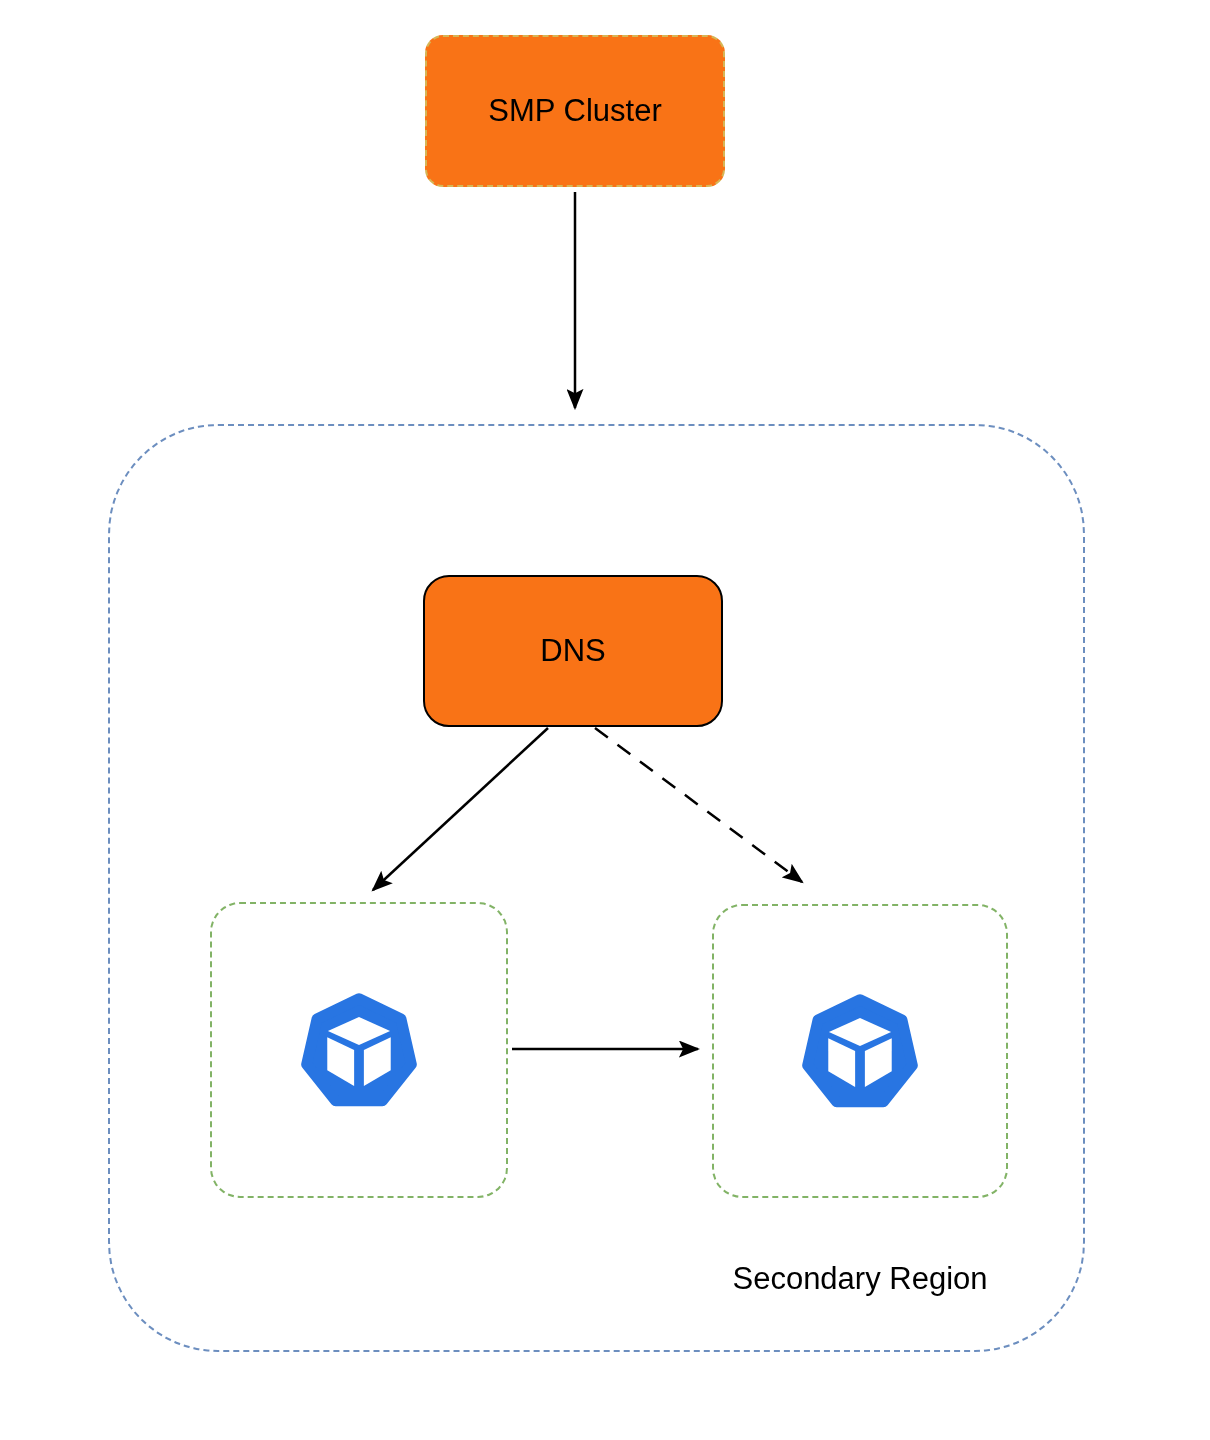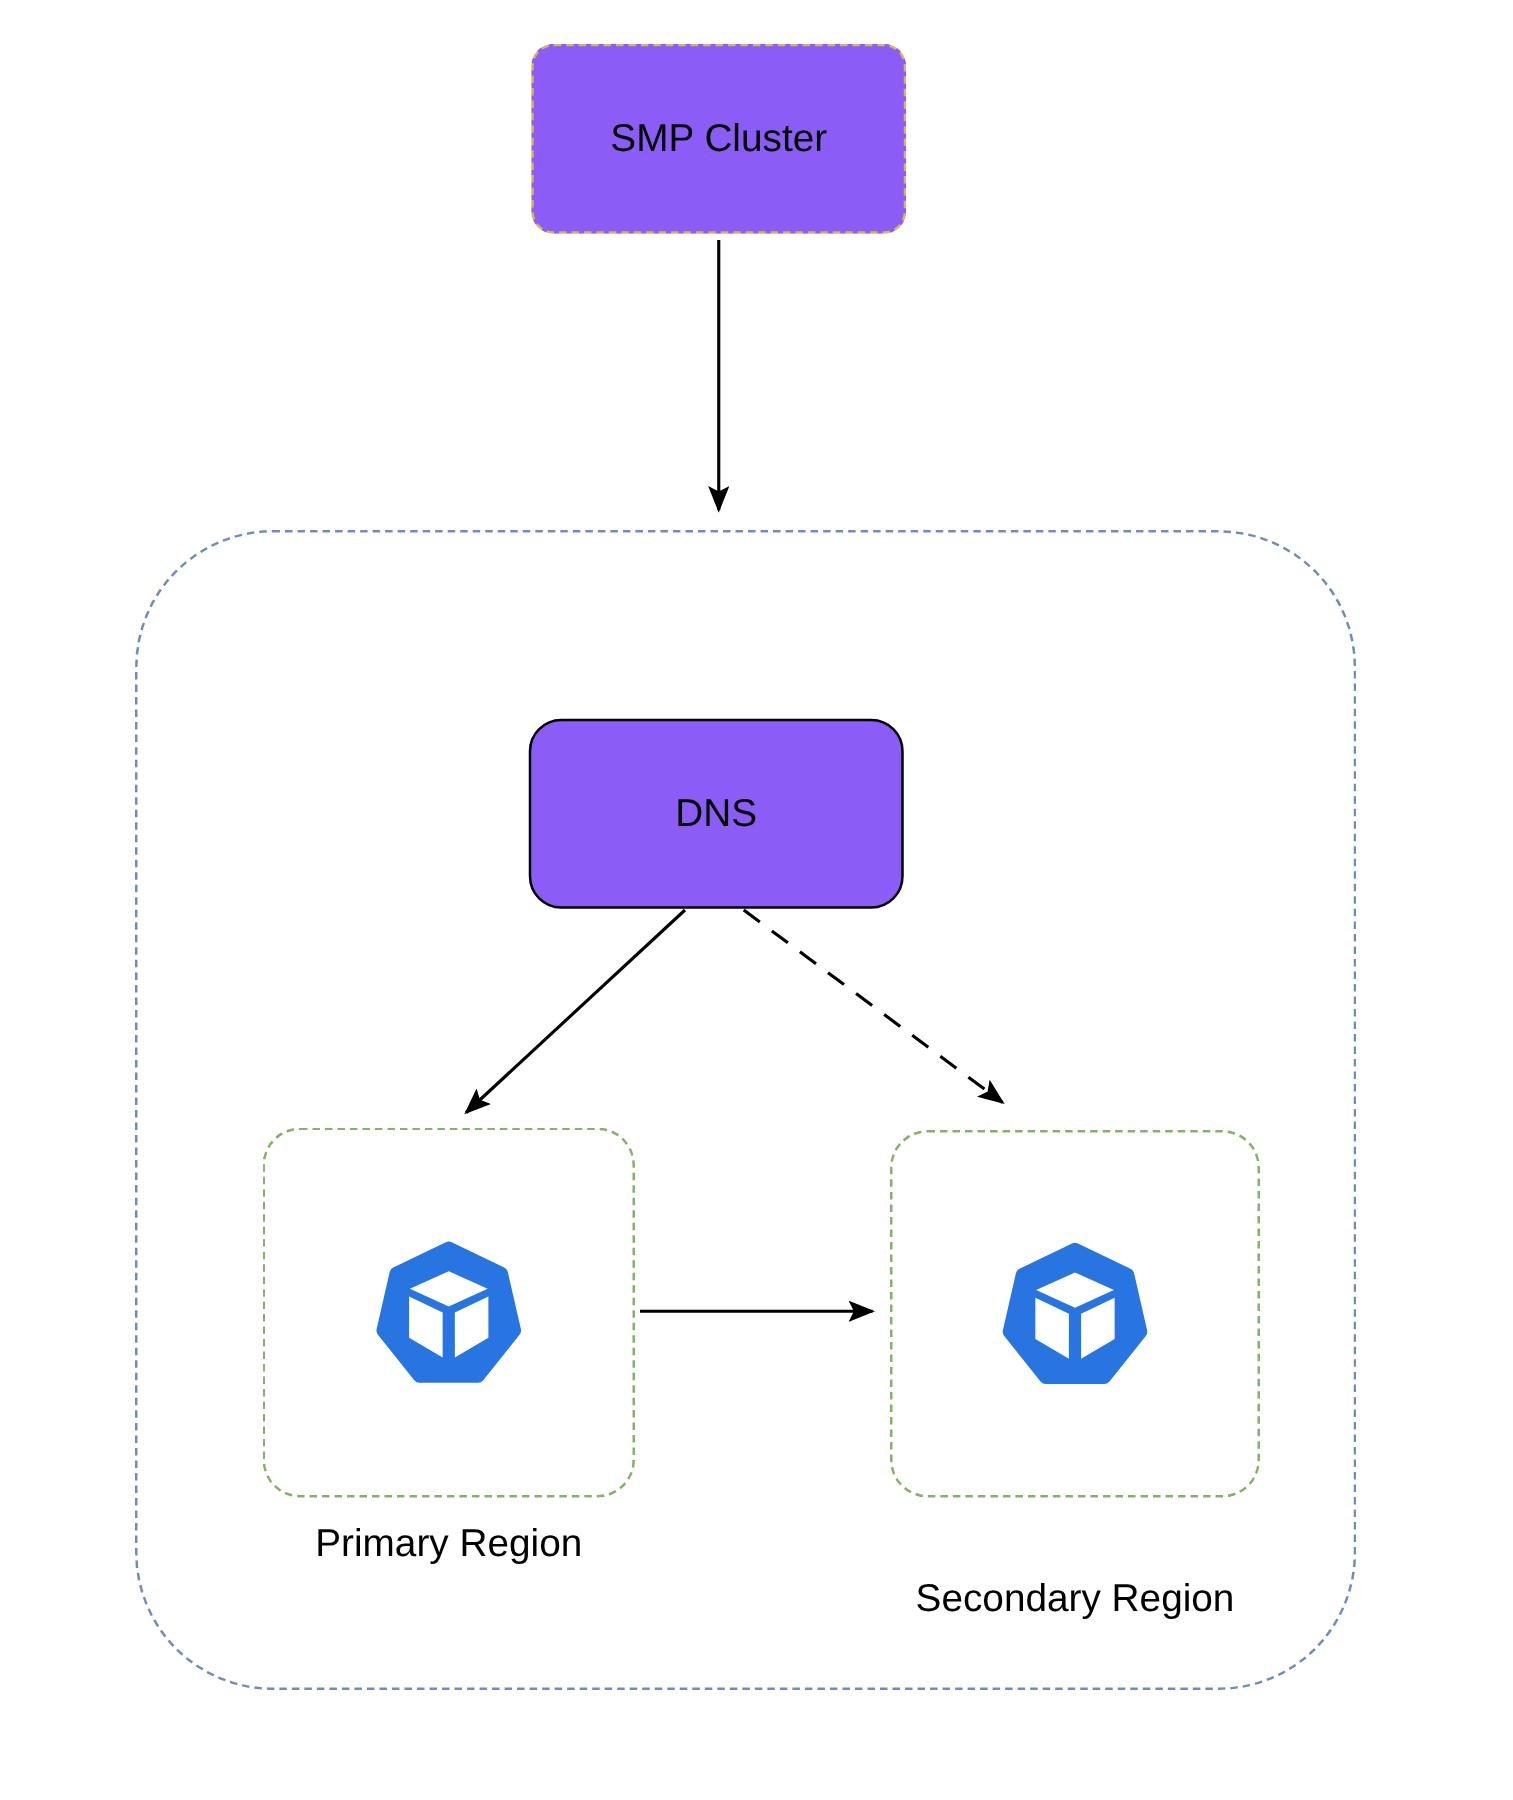--- a/index.html
+++ b/index.html
@@ -16,21 +16,21 @@
     overflow: hidden;
   }
   .node {
     position: absolute;
     box-sizing: border-box;
     display: flex;
     align-items: center;
     justify-content: center;
     font-size: 31px;
     color: #000000;
-    background: #8b5cf6;
+    background: #f97316;
   }
   .smp-box {
     left: 425px; top: 35px;
     width: 300px; height: 152px;
     border: 2.5px dashed #D6B656;
     border-radius: 18px;
   }
   .container-box {
     position: absolute;
     box-sizing: border-box;
@@ -113,21 +113,20 @@
 
   <div class="region-box secondary-box">
     <svg class="cube-icon" viewBox="0 0 100 100" width="122" height="122" aria-hidden="true">
       <polygon points="50,8 84.4,24.6 92.9,61.8 69.1,91.6 30.9,91.6 7.1,61.8 15.6,24.6" fill="#2875E2" stroke="#2875E2" stroke-width="9" stroke-linejoin="round"></polygon>
       <polygon points="50,23 75.5,34.5 50,46 24.5,34.5" fill="#ffffff"></polygon>
       <polygon points="24,39.5 46,50 46,79.5 24,66.5" fill="#ffffff"></polygon>
       <polygon points="76,39.5 54,50 54,79.5 76,66.5" fill="#ffffff"></polygon>
     </svg>
   </div>
 
-  <div class="region-label primary-label">Primary Region</div>
   <div class="region-label secondary-label">Secondary Region</div>
 
   <svg class="edges-layer" viewBox="0 0 1210 1440" width="1210" height="1440">
     <defs>
       <marker id="arrowhead" viewBox="0 0 10 8" refX="9" refY="4" markerWidth="8.5" markerHeight="6.8" orient="auto">
         <path d="M0,0 L10,4 L0,8 L2,4 Z" fill="#000000"></path>
       </marker>
     </defs>
     <line x1="575" y1="192" x2="575" y2="408" stroke="#000000" stroke-width="2.5" marker-end="url(#arrowhead)"></line>
     <line x1="548" y1="728" x2="373" y2="890" stroke="#000000" stroke-width="2.5" marker-end="url(#arrowhead)"></line>

